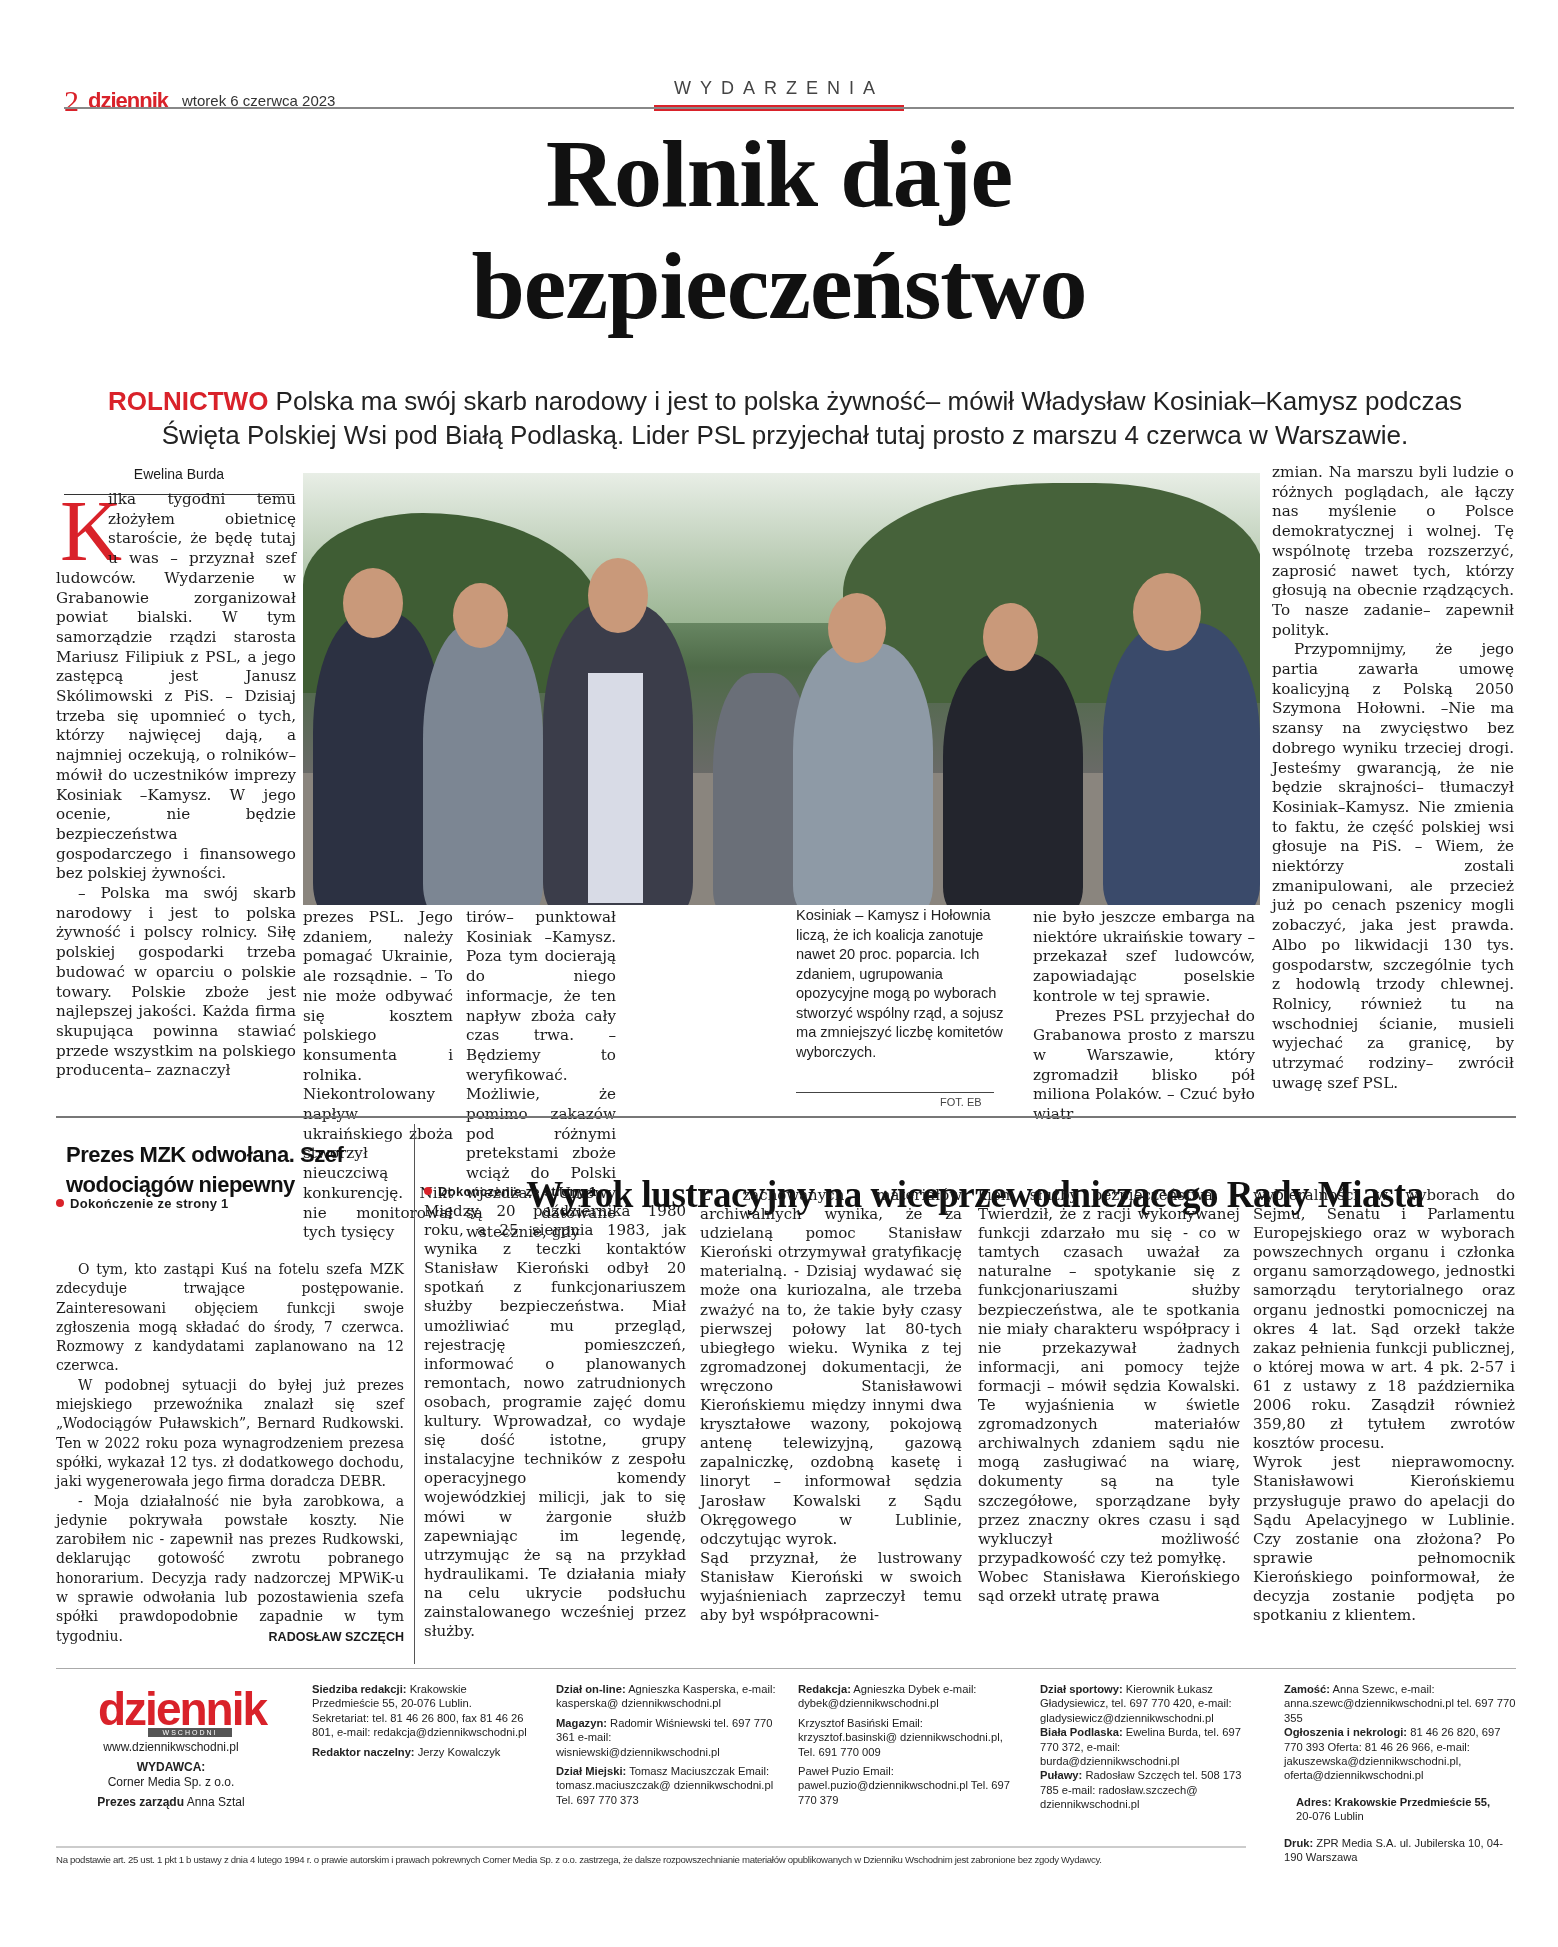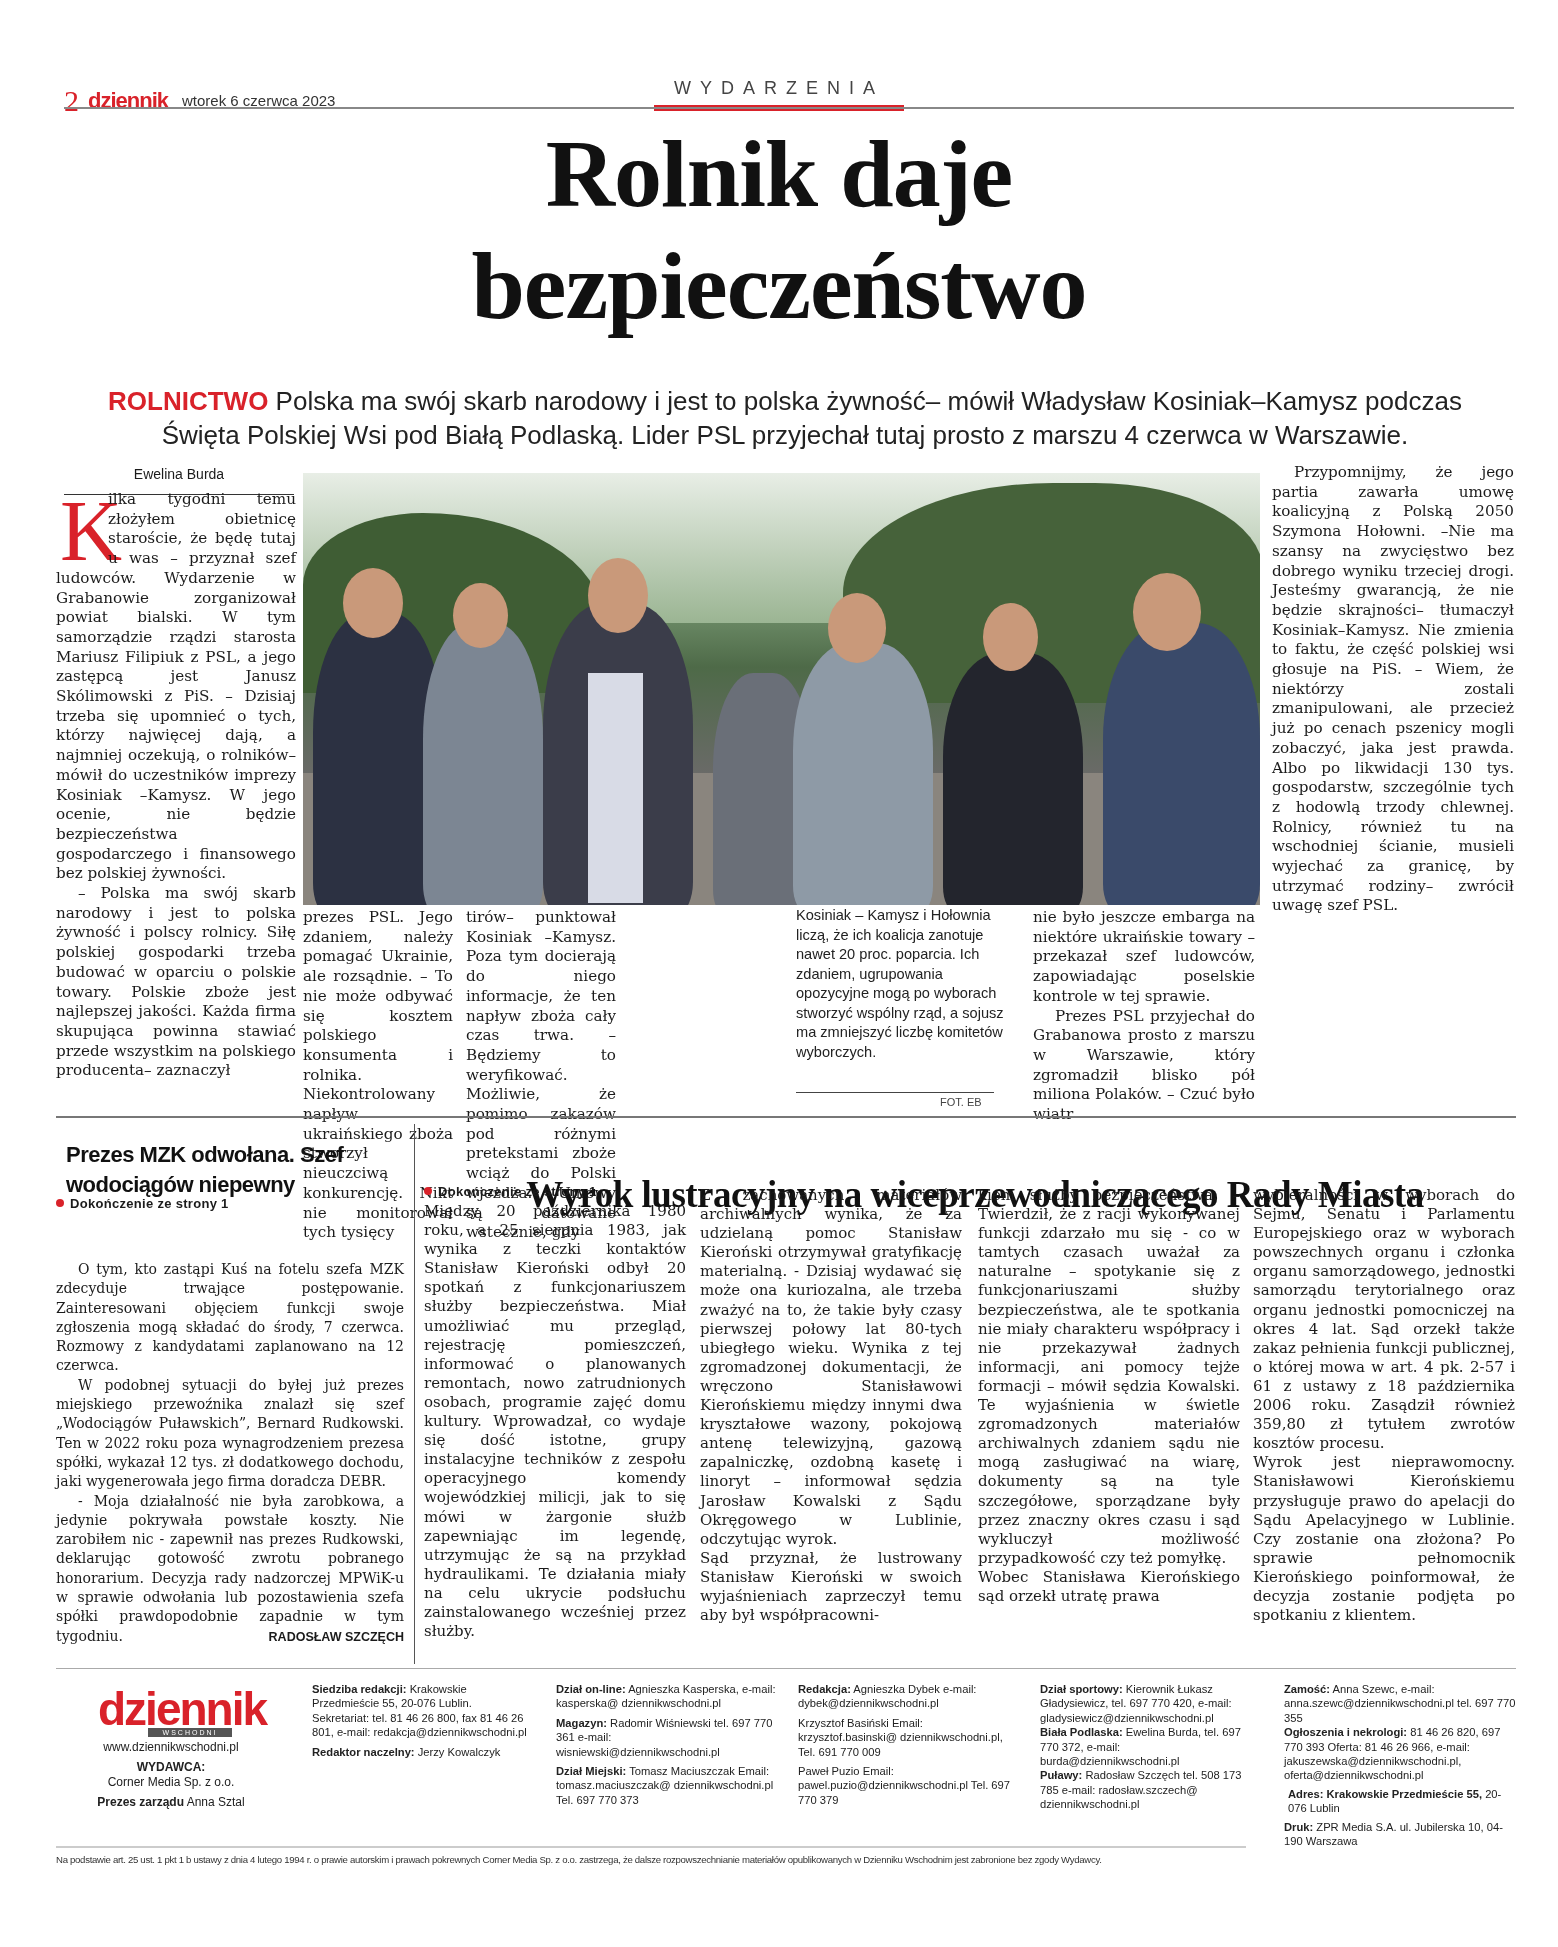--- a/index.html
+++ b/index.html
@@ -115,20 +115,21 @@
 <div class="abs" id="caption">Kosiniak – Kamysz i Hołownia liczą, że ich koalicja zanotuje nawet 20 proc. poparcia. Ich zdaniem, ugrupowania opozycyjne mogą po wyborach stworzyć wspólny rząd, a sojusz ma zmniejszyć liczbę komitetów wyborczych.</div>
 <div class="abs" id="caption-rule"></div>
 <div class="abs" id="photo-credit">FOT. EB</div>
 
 <div class="col" style="left:1033px; top:908px; width:222px;">
   <p>nie było jeszcze embarga na niektóre ukraińskie towary – przekazał szef ludowców, zapowiadając poselskie kontrole w tej sprawie.</p>
   <p class="ind">Prezes PSL przyjechał do Grabanowa prosto z marszu w Warszawie, który zgromadził blisko pół miliona Polaków. – Czuć było wiatr</p>
 </div>
 
 <div class="col" style="left:1272px; top:463px; width:242px;">
+  <p>zmian. Na marszu byli ludzie o różnych poglądach, ale łączy nas myślenie o Polsce demokratycznej i wolnej. Tę wspólnotę trzeba rozszerzyć, zaprosić nawet tych, którzy głosują na obecnie rządzących. To nasze zadanie– zapewnił polityk.</p>
   <p class="ind">Przypomnijmy, że jego partia zawarła umowę koalicyjną z Polską 2050 Szymona Hołowni. –Nie ma szansy na zwycięstwo bez dobrego wyniku trzeciej drogi. Jesteśmy gwarancją, że nie będzie skrajności– tłumaczył Kosiniak–Kamysz. Nie zmienia to faktu, że część polskiej wsi głosuje na PiS. – Wiem, że niektórzy zostali zmanipulowani, ale przecież już po cenach pszenicy mogli zobaczyć, jaka jest prawda. Albo po likwidacji 130 tys. gospodarstw, szczególnie tych z hodowlą trzody chlewnej. Rolnicy, również tu na wschodniej ścianie, musieli wyjechać za granicę, by utrzymać rodziny– zwrócił uwagę szef PSL.</p>
 </div>
 
 <div class="hrule" style="left:56px; top:1116px; width:1460px;"></div>
 
 <div class="abs" id="side-title">Prezes MZK odwołana. Szef wodociągów niepewny</div>
 <div class="abs cont" style="left:56px; top:1196px;"><span class="dot"></span><span>Dokończenie ze strony 1</span></div>
 <div class="col" id="side-body">
   <p class="ind">O tym, kto zastąpi Kuś na fotelu szefa MZK zdecyduje trwające postępowanie. Zainteresowani objęciem funkcji swoje zgłoszenia mogą składać do środy, 7 czerwca. Rozmowy z kandydatami zaplanowano na 12 czerwca.</p>
   <p class="ind">W podobnej sytuacji do byłej już prezes miejskiego przewoźnika znalazł się szef „Wodociągów Puławskich”, Bernard Rudkowski. Ten w 2022 roku poza wynagrodzeniem prezesa spółki, wykazał 12 tys. zł dodatkowego dochodu, jaki wygenerowała jego firma doradcza DEBR.</p>
@@ -180,18 +181,18 @@
   <p><span>Paweł Puzio Email: pawel.puzio@dziennikwschodni.pl Tel. 697 770 379</span></p>
 </div>
 <div class="foot" style="left:1040px; top:1682px; width:215px;">
   <p style="margin:0;"><b>Dział sportowy:</b> <span>Kierownik Łukasz Gładysiewicz, tel. 697 770 420, e-mail: gladysiewicz@dziennikwschodni.pl</span></p>
   <p style="margin:0;"><b>Biała Podlaska:</b> <span>Ewelina Burda, tel. 697 770 372, e-mail: burda@dziennikwschodni.pl</span></p>
   <p><b>Puławy:</b> <span>Radosław Szczęch tel. 508 173 785 e-mail: radosław.szczech@ dziennikwschodni.pl</span></p>
 </div>
 <div class="foot" style="left:1284px; top:1682px; width:236px;">
   <p style="margin:0;"><b>Zamość:</b> <span>Anna Szewc, e-mail: anna.szewc@dziennikwschodni.pl tel. 697 770 355</span></p>
   <p style="margin:0;"><b>Ogłoszenia i nekrologi:</b> <span>81 46 26 820, 697 770 393 Oferta: 81 46 26 966, e-mail: jakuszewska@dziennikwschodni.pl, oferta@dziennikwschodni.pl</span></p>
-  <p style="margin:4px;"><b>Adres: Krakowskie Przedmieście 55,</b> <span>20-076 Lublin</span></p>
+  <p style="margin:12px;"><b>Adres: Krakowskie Przedmieście 55,</b> <span>20-076 Lublin</span></p>
   <p><b>Druk:</b> <span>ZPR Media S.A. ul. Jubilerska 10, 04-190 Warszawa</span></p>
 </div>
 
 <div class="abs" id="legal-rule"></div>
 <div class="abs" id="legal">Na podstawie art. 25 ust. 1 pkt 1 b ustawy z dnia 4 lutego 1994 r. o prawie autorskim i prawach pokrewnych Corner Media Sp. z o.o. zastrzega, że dalsze rozpowszechnianie materiałów opublikowanych w Dzienniku Wschodnim jest zabronione bez zgody Wydawcy.</div>
 
 </body></html>

